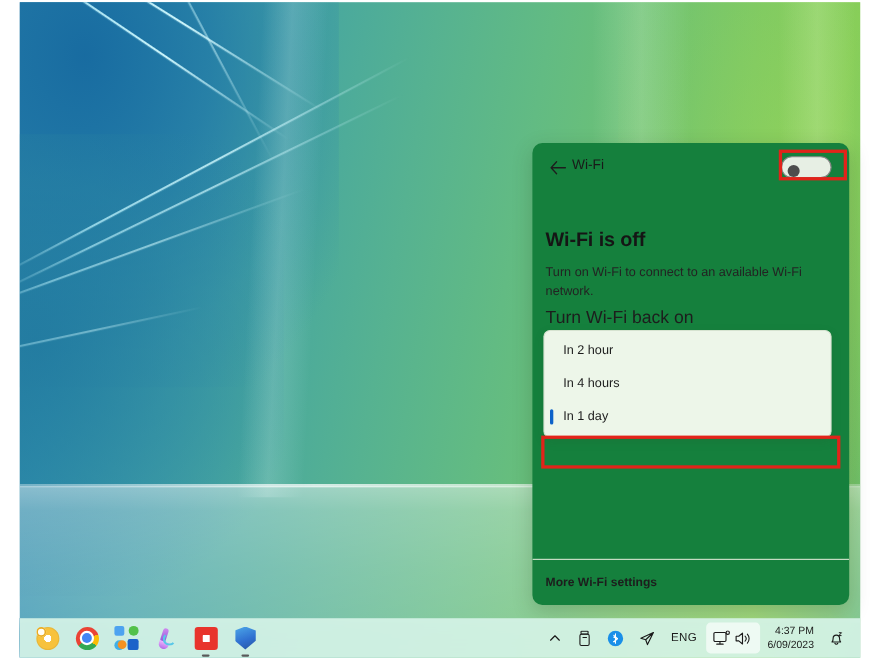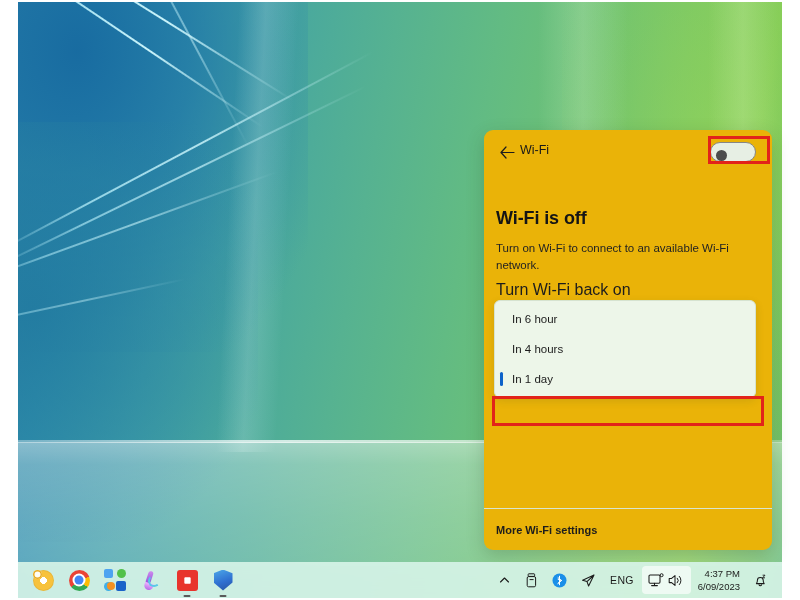--- a/index.html
+++ b/index.html
@@ -139,21 +139,21 @@
   }
 
   
   #wifi-panel {
     position: absolute;
     left: 484px;
     top: 130px;
     width: 288px;
     height: 420px;
     border-radius: 9px;
-    background: #eab308;
+    background: #15803d;
     box-shadow: 0 6px 18px rgba(30,60,30,0.22);
     overflow: hidden;
   }
   #panel-header {
     position: absolute;
     left: 0; top: 0;
     width: 288px; height: 44px;
   }
   #back-arrow {
     position: absolute;
@@ -466,21 +466,21 @@
       </div>
     </div>
 
     <div id="wifi-status-title">Wi-Fi is off</div>
     <div id="wifi-status-desc">Turn on Wi-Fi to connect to an available Wi-Fi network.</div>
     <div id="wifi-backon-label">Turn Wi-Fi back on</div>
 
     <div id="wifi-dropdown">
       <div class="dropdown-item">
         
-        <span>In 6 hour</span>
+        <span>In 2 hour</span>
       </div>
       <div class="dropdown-item">
         
         <span>In 4 hours</span>
       </div>
       <div class="dropdown-item selected">
         <span class="sel-bar"></span>
         <span>In 1 day</span>
       </div>
     </div>

